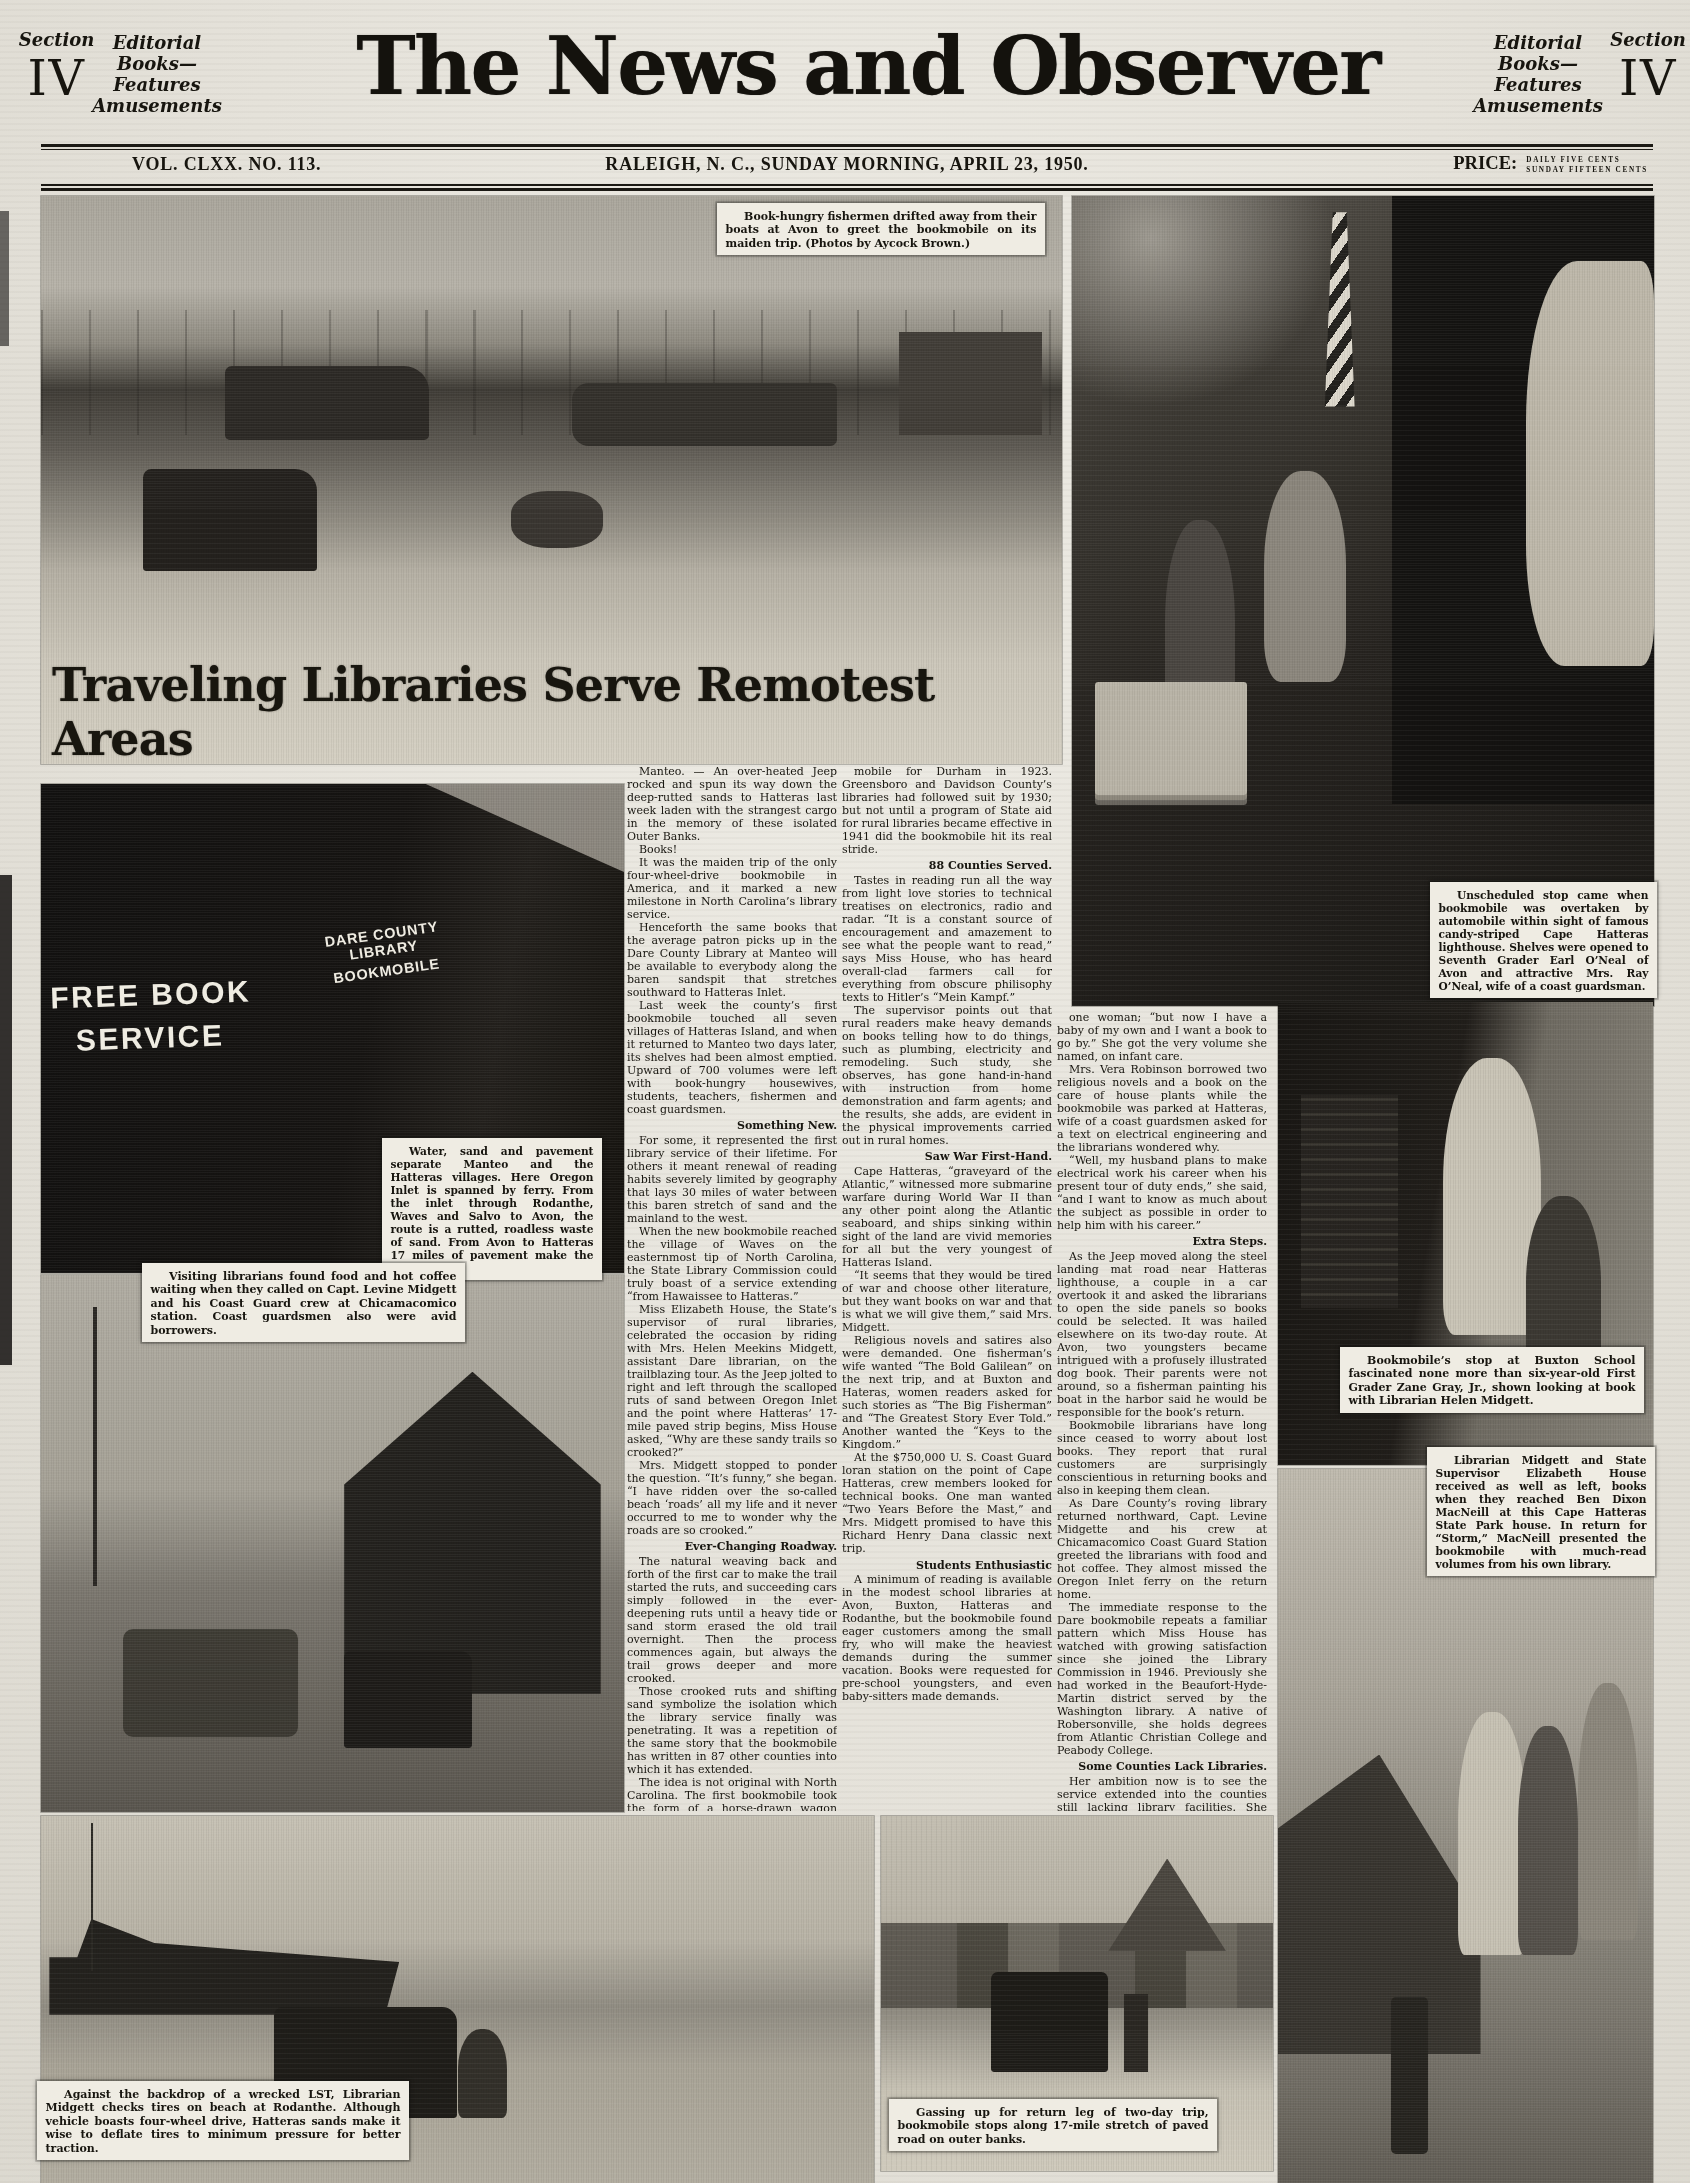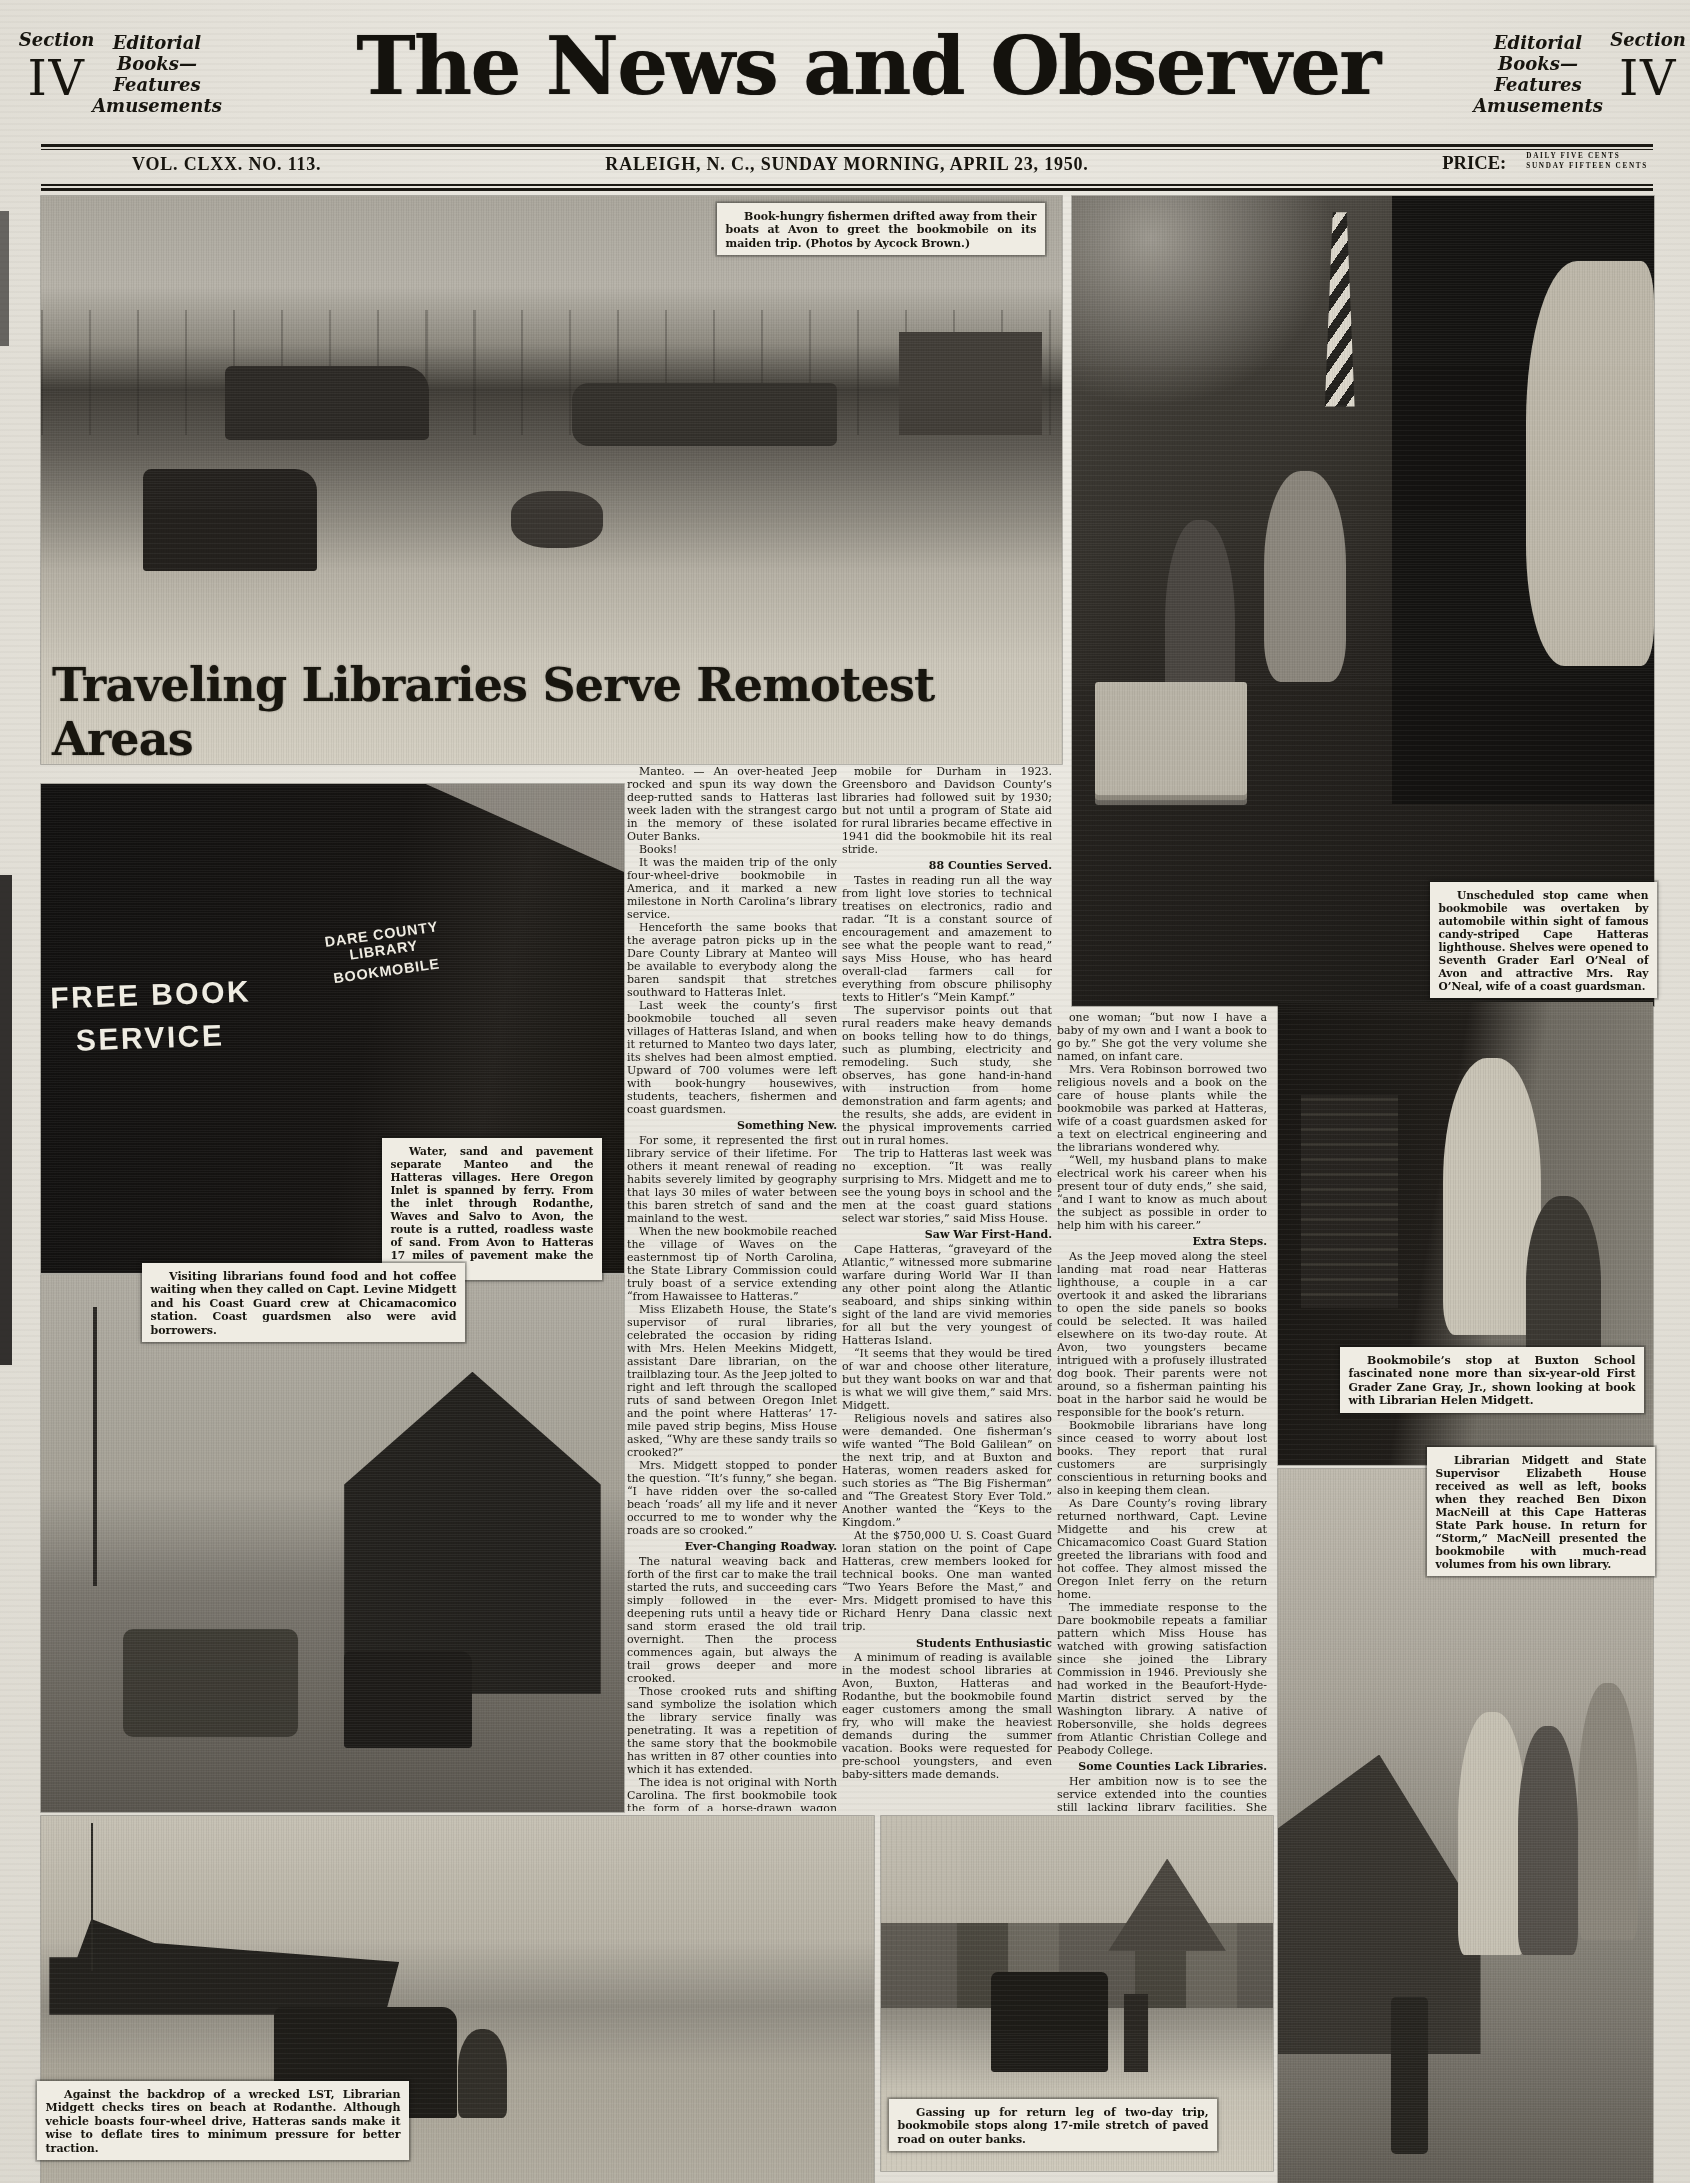--- a/index.html
+++ b/index.html
@@ -18,21 +18,21 @@
     position:absolute;left:0;right:0;top:18.6px;text-align:center;
     font:700 80px "DejaVu Serif",serif;letter-spacing:-1.7px;color:#14120d;
     text-shadow:0 0 0.8px rgba(0,0,0,.6);
     padding-left:46px;
   }
   .rule{position:absolute;left:41px;right:37px;background:#1b1914;}
   
   .dateline{position:absolute;left:41px;right:37px;top:152px;height:29px;font:700 18px "Liberation Serif",serif;}
   .dl-vol{position:absolute;left:91px;top:1.7px;letter-spacing:0.8px;text-align:center;}
   .dl-date{position:absolute;left:0;right:0;text-align:center;top:1.7px;letter-spacing:0.8px;}
-  .dl-price{position:absolute;right:5px;top:0;display:flex;gap:20px;align-items:flex-start;}
+  .dl-price{position:absolute;right:5px;top:0;display:flex;gap:9px;align-items:flex-end;}
   .dl-price-label{font:700 18.6px "Liberation Serif",serif;}
   .price-small{display:flex;flex-direction:column;gap:1.7px;}
   .price-small span{font:700 7.2px "Liberation Serif",serif;letter-spacing:1.7px;white-space:nowrap;}
   
   .photo{position:absolute;overflow:hidden;background:#57534c;box-shadow:0 0 0 0.8px rgba(30,28,24,.35);z-index:1;}
   .photo::after{content:"";position:absolute;inset:0;pointer-events:none;
     background:
       repeating-linear-gradient(0deg, rgba(255,255,255,.045) 0 0.8px, transparent 0.8px 2.5px),
       repeating-linear-gradient(90deg, rgba(0,0,0,.05) 0 0.8px, transparent 0.8px 2.5px);}
   .fig{position:absolute;}
@@ -230,21 +230,20 @@
     <p class="para">The natural weaving back and forth of the first car to make the trail started the ruts, and succeeding cars simply followed in the ever-deepening ruts until a heavy tide or sand storm erased the old trail overnight. Then the process commences again, but always the trail grows deeper and more crooked.</p>
     <p class="para">Those crooked ruts and shifting sand symbolize the isolation which the library service finally was penetrating. It was a repetition of the same story that the bookmobile has written in 87 other counties into which it has extended.</p>
     <p class="para">The idea is not original with North Carolina. The first bookmobile took the form of a horse-drawn wagon piloted out of Hagerstown, Maryland, with a Negro driver in charge of the reins and an aggressive city librarian in charge of the books. The service spread to North Carolina when Kiwanians bought a book-</p>
   </div>
 
   <div class="article-col" style="left:842px;top:765px;height:1046px;">
     <p class="para">mobile for Durham in 1923.  Greensboro and Davidson County’s libraries had followed suit by 1930; but not until a program of State aid for rural libraries became effective in 1941 did the bookmobile hit its real stride.</p>
     <p class="subhead">88 Counties Served.</p>
     <p class="para">Tastes in reading run all the way from light love stories to technical treatises on electronics, radio and radar. “It is a constant source of encouragement and amazement to see what the people want to read,” says Miss House, who has heard overall-clad farmers call for everything from obscure philisophy texts to Hitler’s “Mein Kampf.”</p>
     <p class="para">The supervisor points out that rural readers make heavy demands on books telling how to do things, such as plumbing, electricity and remodeling. Such study, she observes, has gone hand-in-hand with instruction from home demonstration and farm agents; and the results, she adds, are evident in the physical improvements carried out in rural homes.</p>
-    <p class="para">The trip to Hatteras last week was no exception. “It was really surprising to Mrs. Midgett and me to see the young boys in school and the men at the coast guard stations select war stories,” said Miss House.</p>
     <p class="subhead">Saw War First-Hand.</p>
     <p class="para">Cape Hatteras, “graveyard of the Atlantic,” witnessed more submarine warfare during World War II than any other point along the Atlantic seaboard, and ships sinking within sight of the land are vivid memories for all but the very youngest of Hatteras Island.</p>
     <p class="para">“It seems that they would be tired of war and choose other literature, but they want books on war and that is what we will give them,” said Mrs. Midgett.</p>
     <p class="para">Religious novels and satires also were demanded.  One fisherman’s wife wanted “The Bold Galilean” on the next trip, and at Buxton and Hateras, women readers asked for such stories as “The Big Fisherman” and “The Greatest Story Ever Told.” Another wanted the “Keys to the Kingdom.”</p>
     <p class="para">At the $750,000 U. S. Coast Guard loran station on the point of Cape Hatteras, crew members looked for technical books.  One man wanted “Two Years Before the Mast,” and Mrs. Midgett promised to have this Richard Henry Dana classic next trip.</p>
     <p class="subhead">Students Enthusiastic</p>
     <p class="para">A minimum of reading is available in the modest school libraries at Avon, Buxton, Hatteras and Rodanthe, but the bookmobile found eager customers among the small fry, who will make the heaviest demands during the summer vacation. Books were requested for pre-school youngsters, and even baby-sitters made demands.</p>
 
   </div>
 

